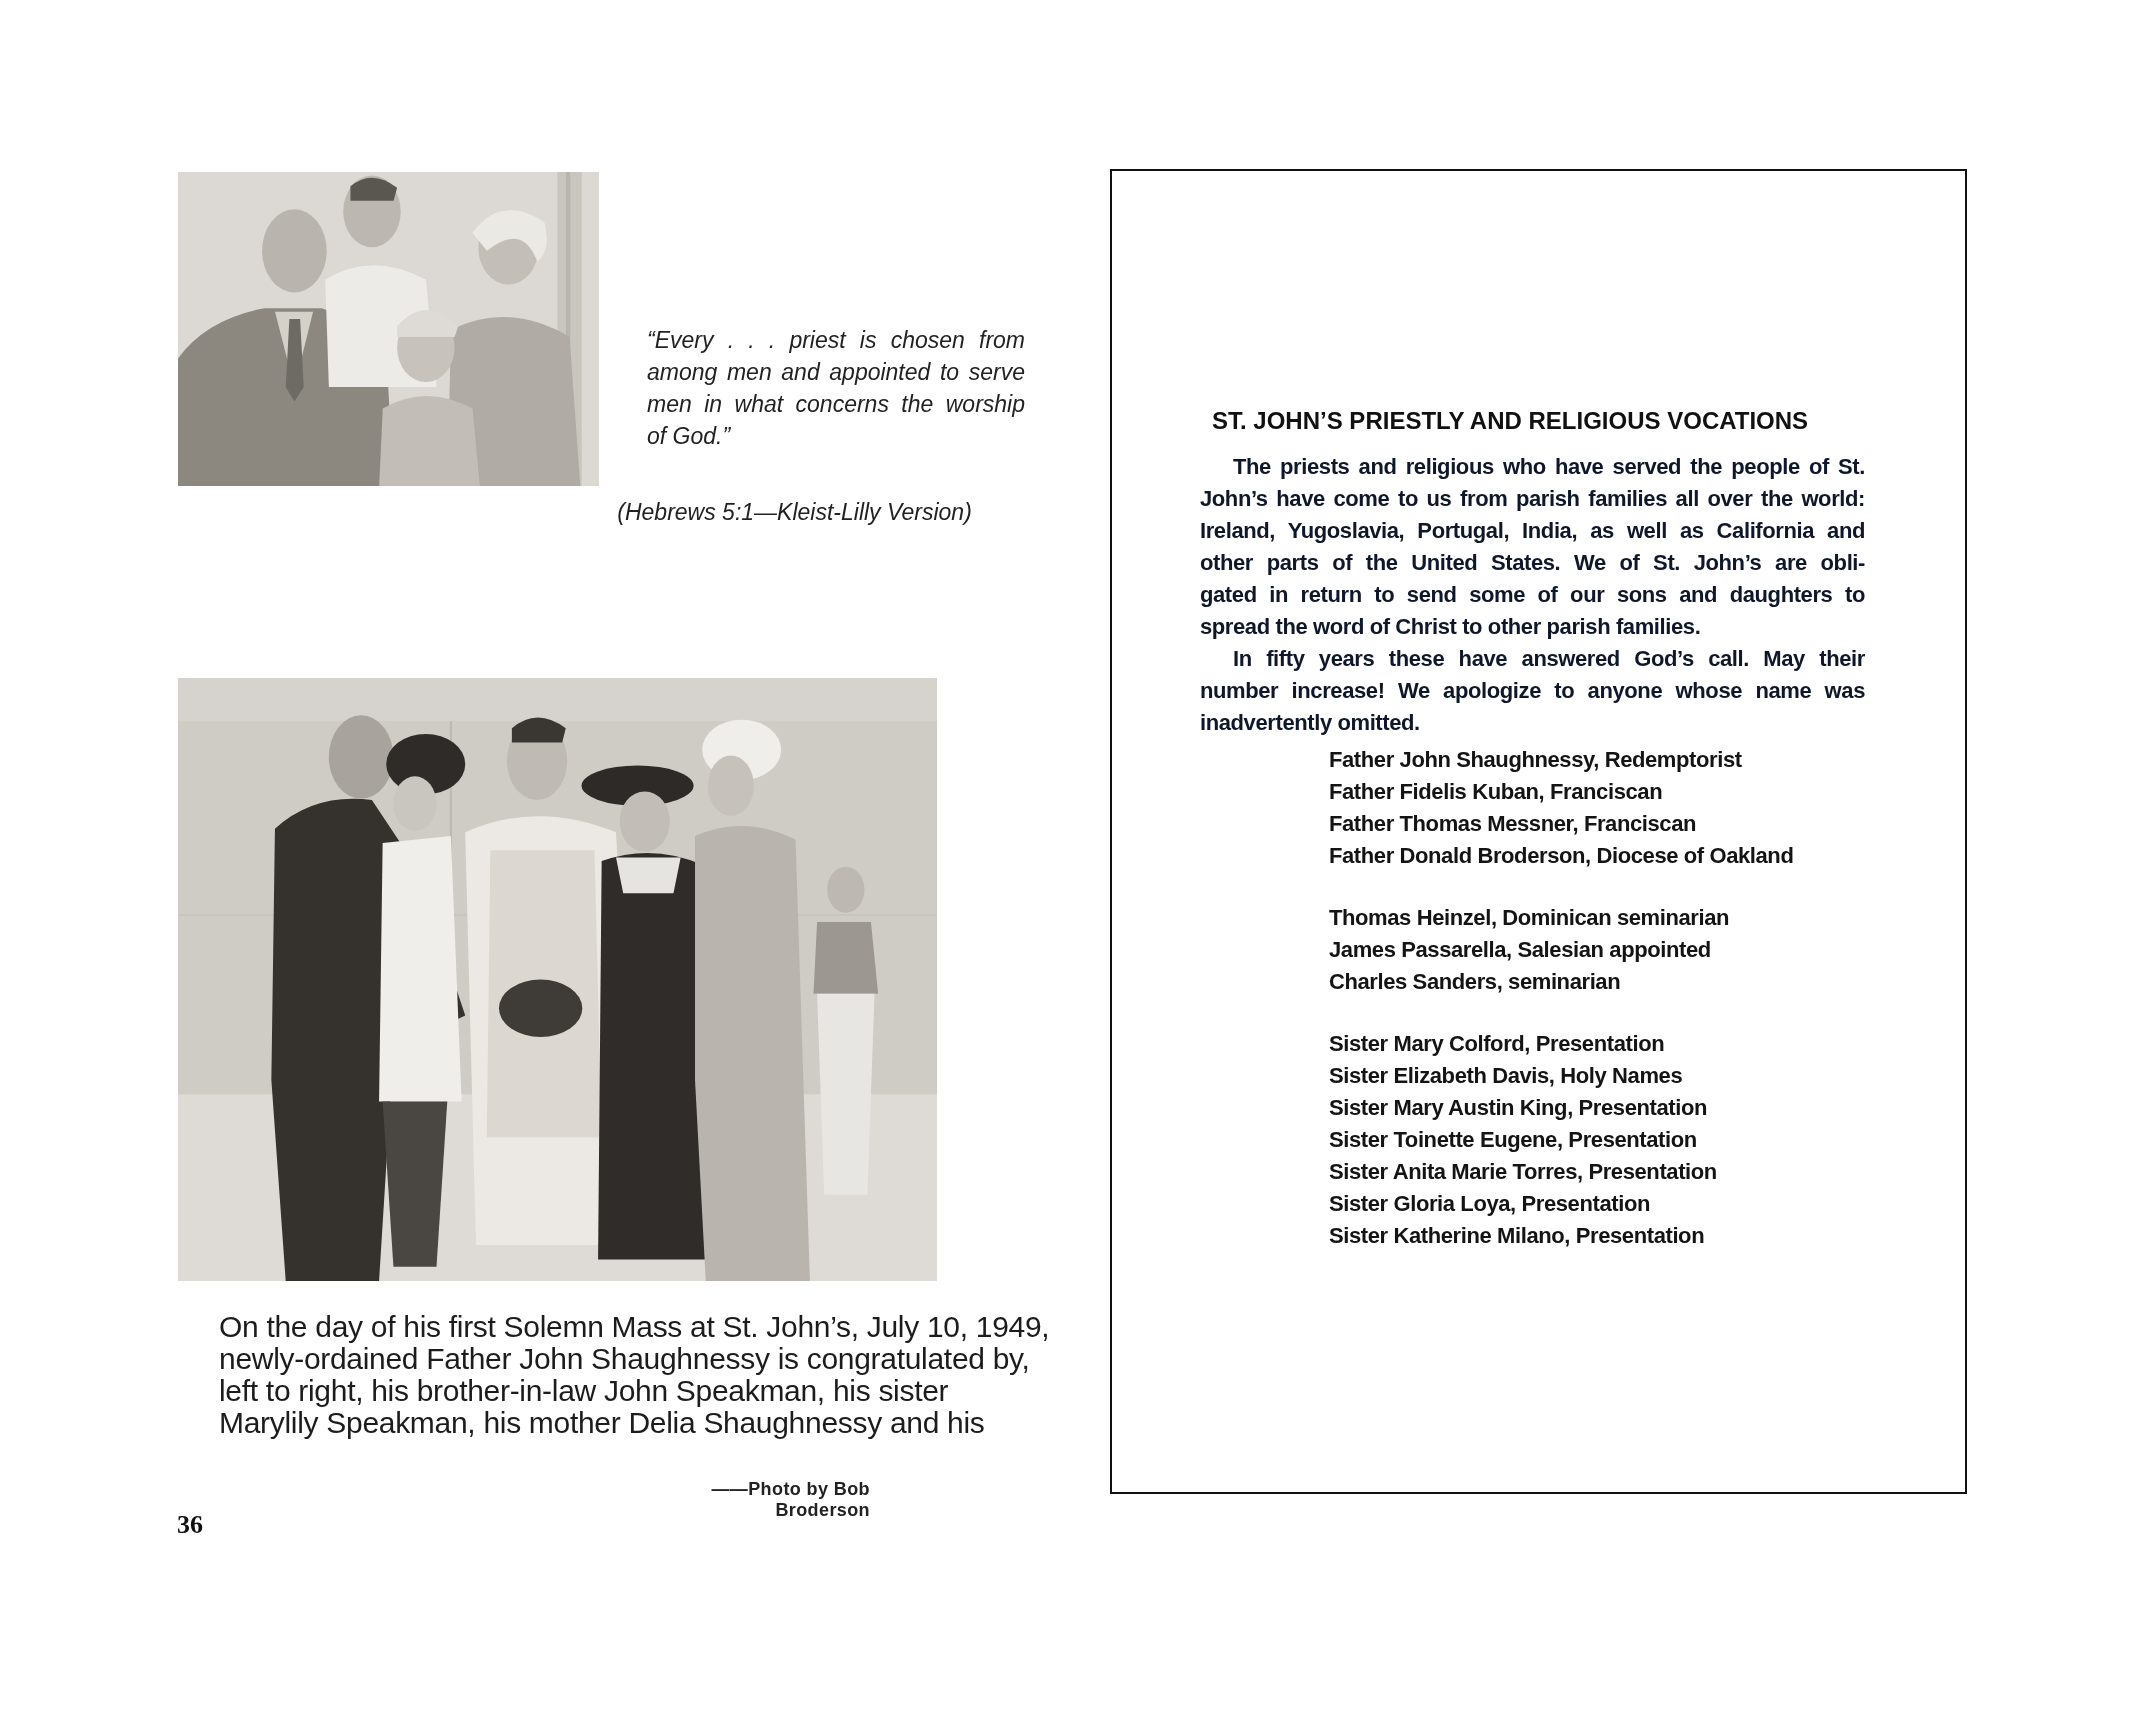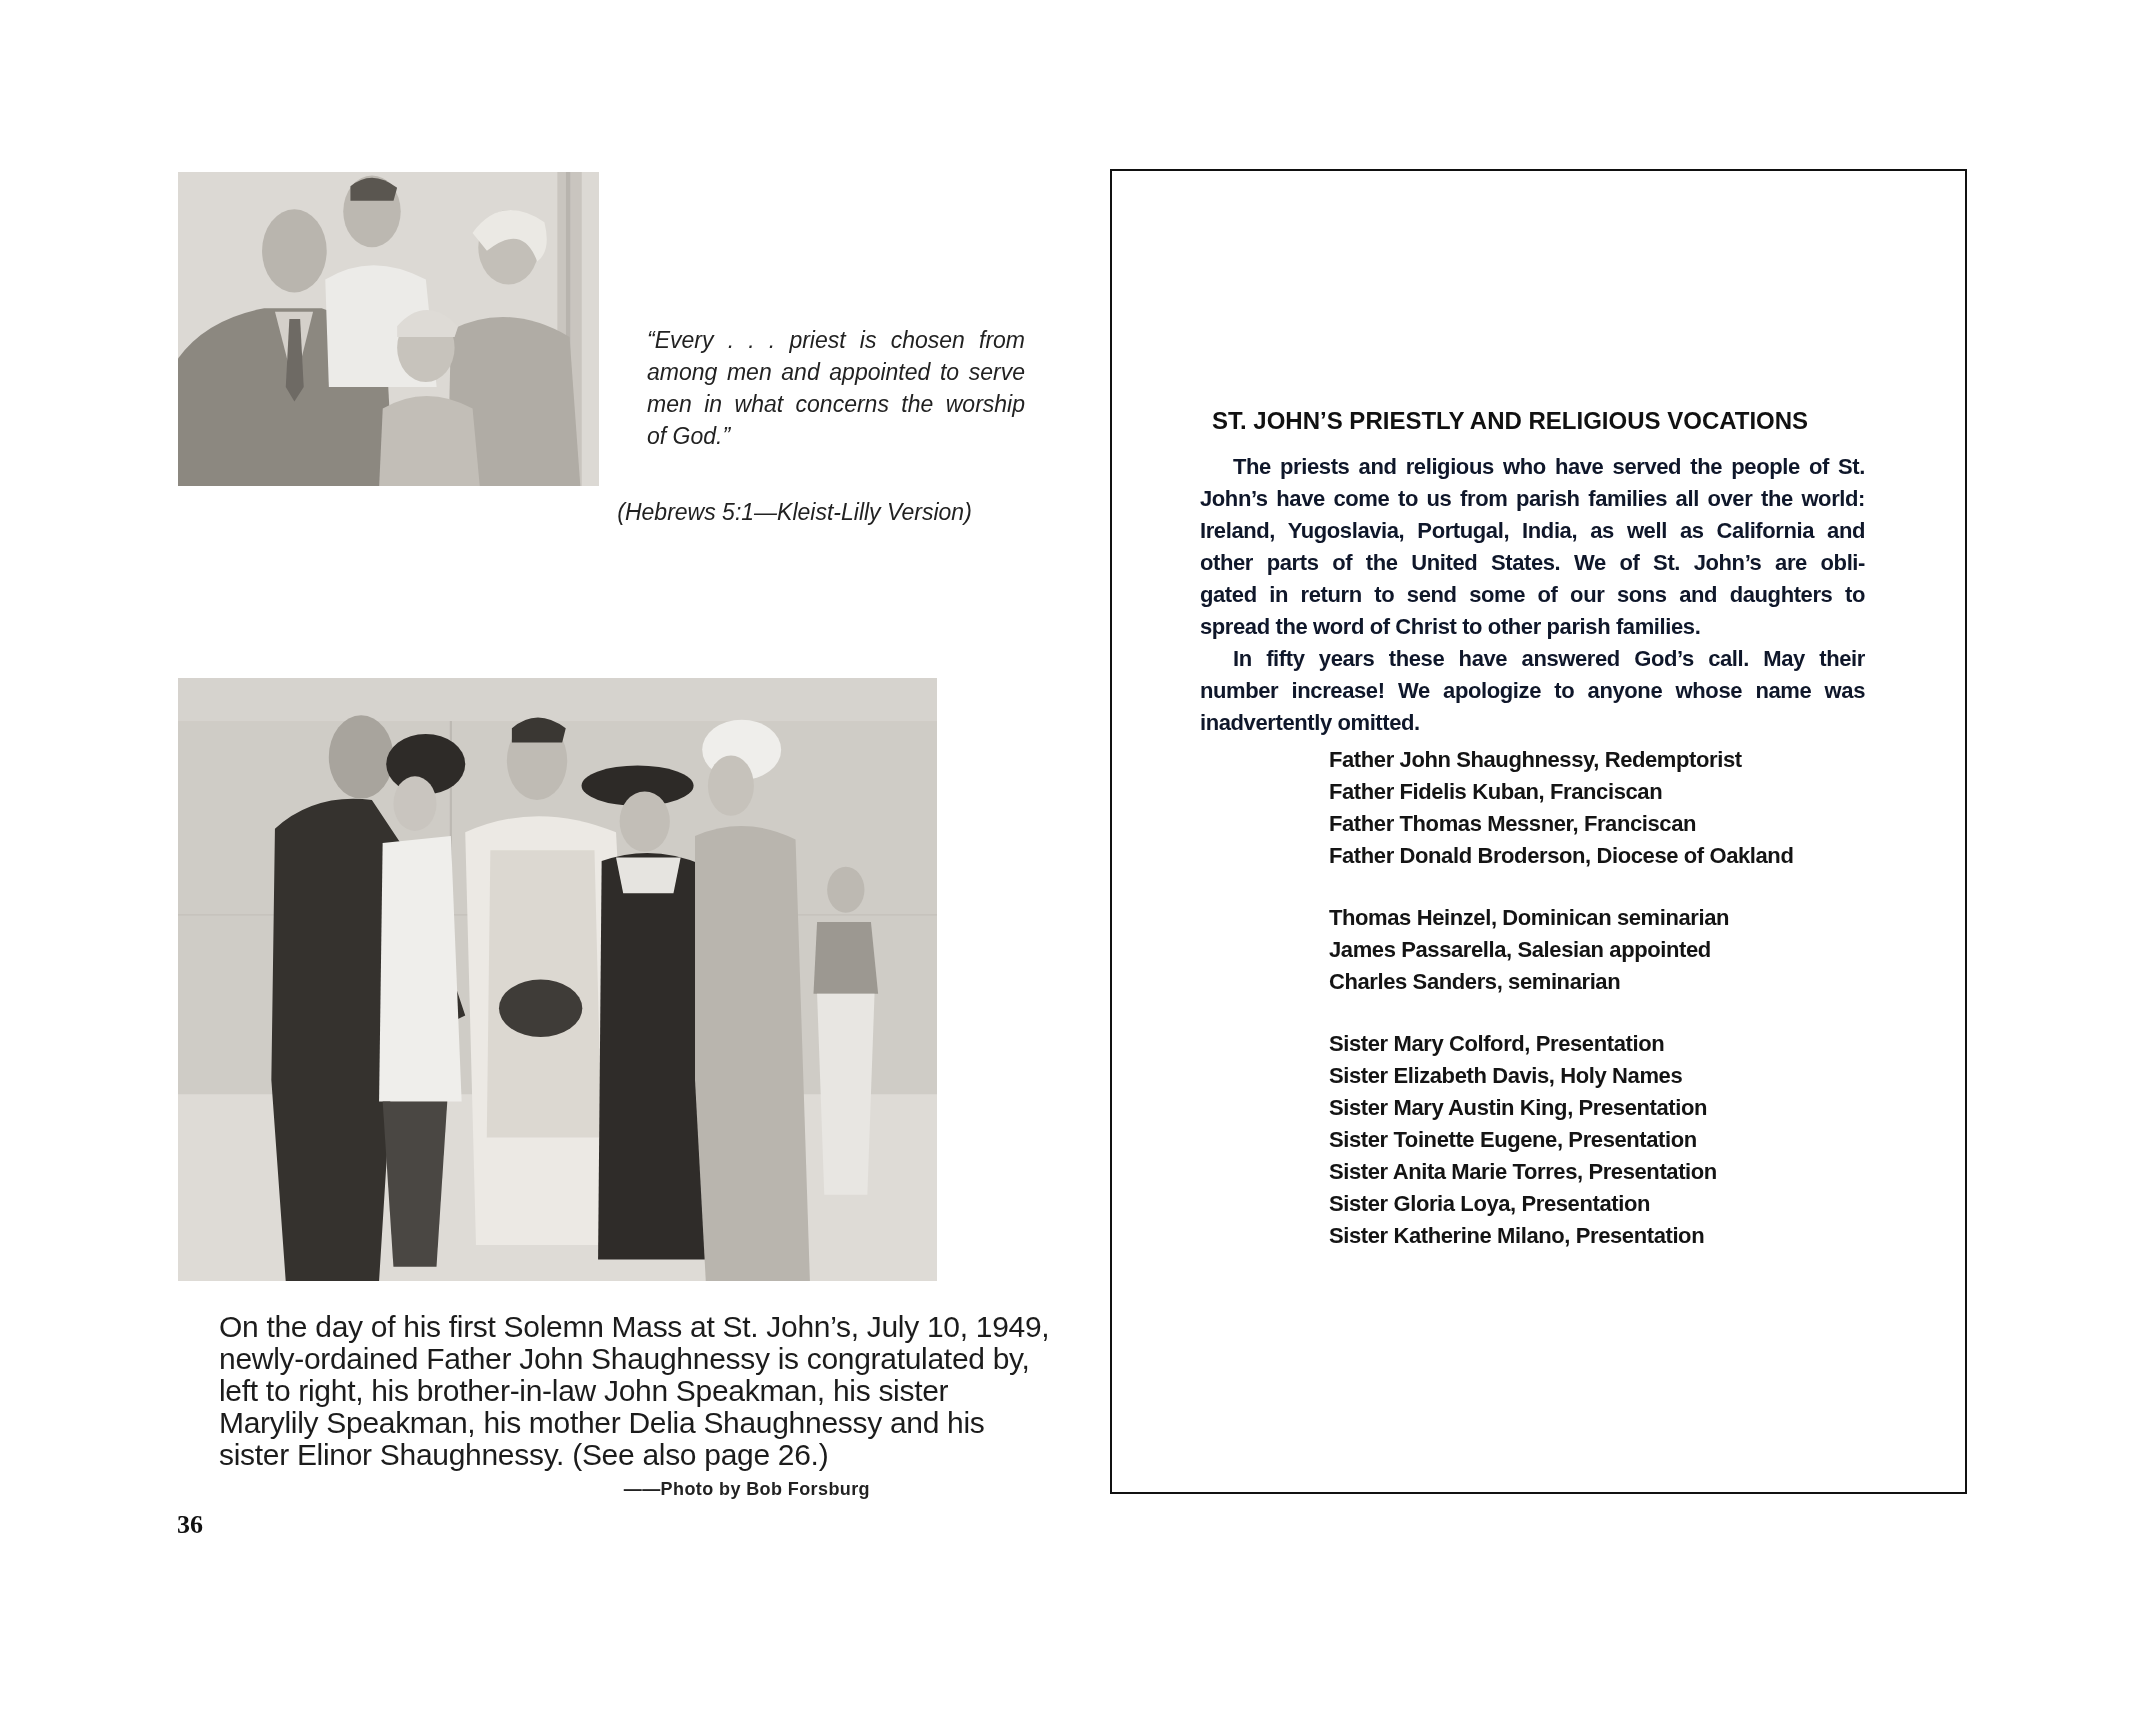--- a/index.html
+++ b/index.html
@@ -183,24 +183,23 @@
     <path d="M890 340 L965 340 L975 440 L885 440 Z" fill="#9c9891"></path>
     <path d="M890 440 L970 440 L960 720 L900 720 Z" fill="#e8e6e2"></path>
   </svg>
 </div>
 
 <div id="caption" class="abs">
   <span class="line justify">On the day of his first Solemn Mass at St. John’s, July 10, 1949,</span>
   <span class="line justify">newly-ordained Father John Shaughnessy is congratulated by,</span>
   <span class="line justify">left to right, his brother-in-law John Speakman, his sister</span>
   <span class="line justify">Marylily Speakman, his mother Delia Shaughnessy and his</span>
-  <span class="line">sister Elinor Shaughnessy.  (See also page 26.)</span>
-</div>
-
-<div id="photo-credit" class="abs">——Photo by Bob Forsburg</div>
+</div>
+
+<div id="photo-credit" class="abs">——Photo by Bob Broderson</div>
 
 <div id="page-number" class="abs">36</div>
 
 <div id="vocations-box" class="abs"></div>
 
 <div id="vocations-title" class="abs">ST. JOHN’S PRIESTLY AND RELIGIOUS VOCATIONS</div>
 
 <div id="vocations-body" class="abs">
   <span class="line justify indent">The priests and religious who have served the people of St.</span>
   <span class="line justify">John’s have come to us from parish families all over the world:</span>

